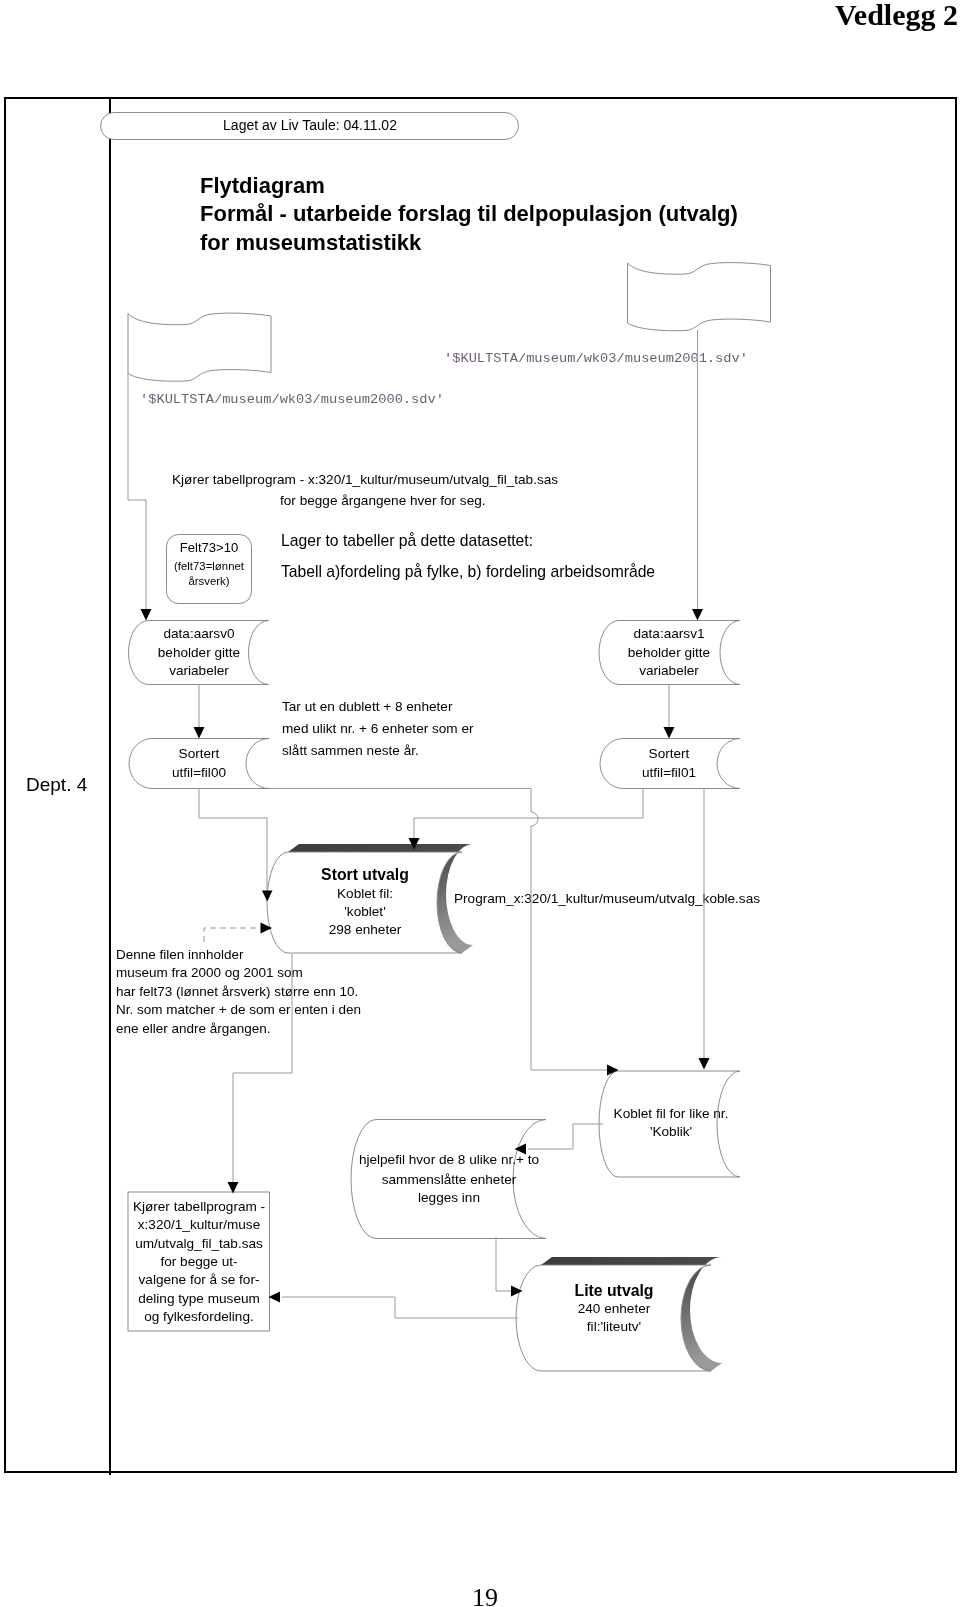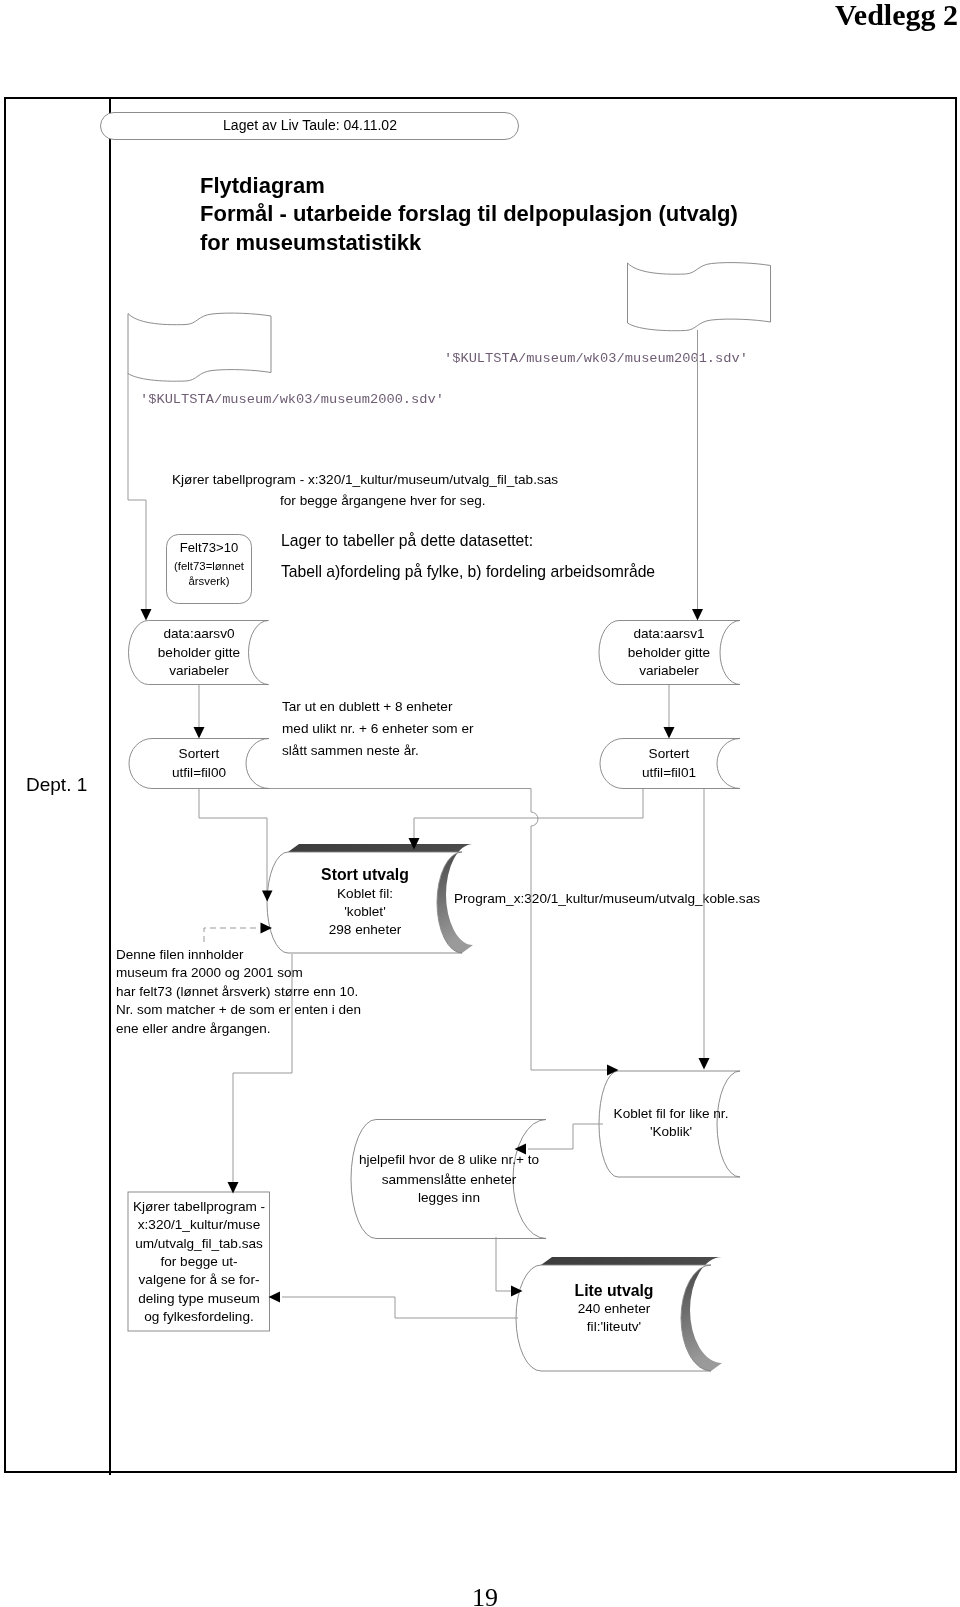--- a/index.html
+++ b/index.html
@@ -23,21 +23,21 @@
   .tx3{font-family:"Liberation Sans",sans-serif;font-size:13.5px;fill:#000;}
   .mono{font-family:"Liberation Mono",monospace;font-size:13.7px;fill:#6e5d74;letter-spacing:0px;}
   .title{font-family:"Liberation Sans",sans-serif;font-size:22px;font-weight:bold;fill:#000;}
 </style>
 </head>
 <body>
 
 <div class="abs" id="header-title">Vedlegg 2</div>
 <div class="abs" id="frame"></div>
 <div class="abs" id="frame-divider"></div>
-<div class="abs" id="dept-label">Dept. 1</div>
+<div class="abs" id="dept-label">Dept. 4</div>
 <div class="abs" id="page-number">19</div>
 
 <svg id="diagram" viewBox="0 0 960 1607">
   <defs>
     <linearGradient id="shadeGrad" x1="0" y1="0" x2="0.75" y2="1">
       <stop offset="0" stop-color="#3c3c3c"></stop>
       <stop offset="0.45" stop-color="#4a4a4a"></stop>
       <stop offset="1" stop-color="#9a9a9a"></stop>
     </linearGradient>
   </defs>

